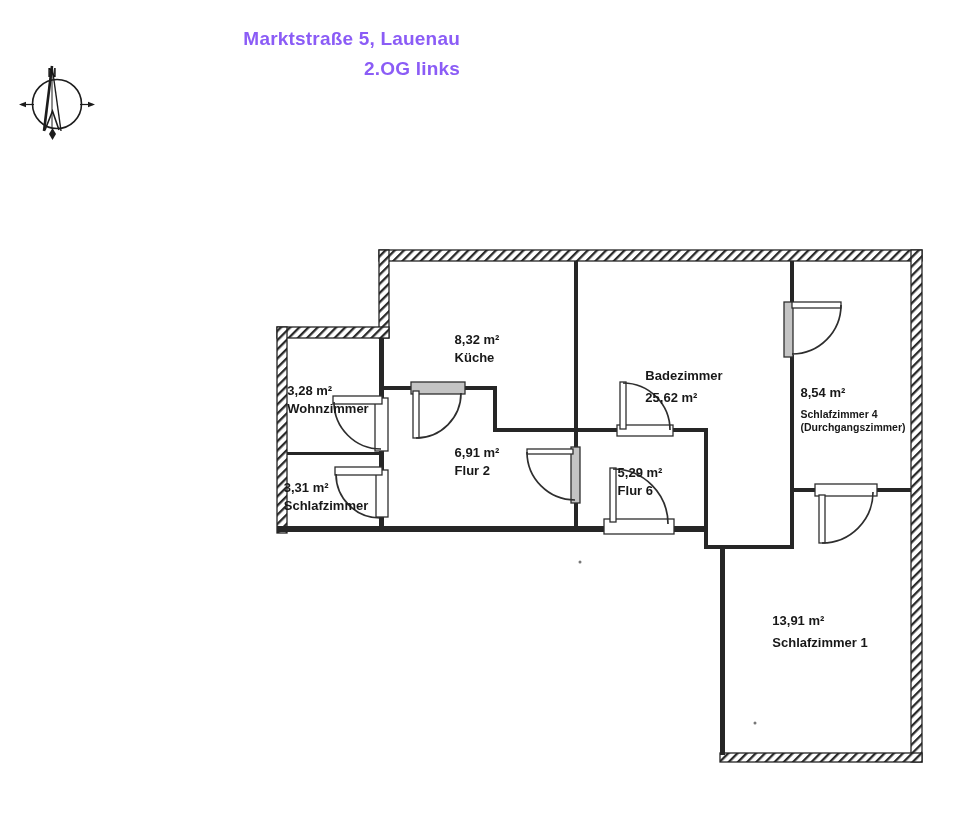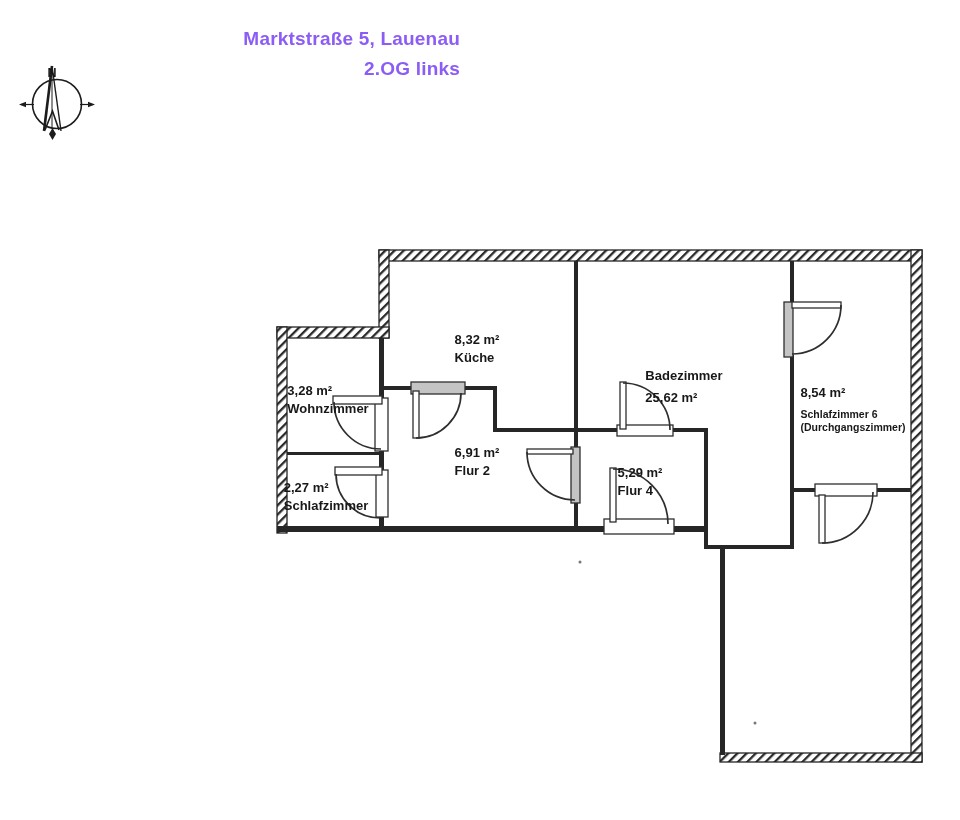--- a/index.html
+++ b/index.html
@@ -135,39 +135,43 @@
     <span>8,32 m²</span>
     <span>Küche</span>
   </div>
 
   <div class="room-label" style="left:328px;top:382px">
     <span>3,28 m²</span>
     <span>Wohnzimmer</span>
   </div>
 
   <div class="room-label" style="left:326px;top:479px">
-    <span>2,27 m²</span>
+    <span>3,31 m²</span>
     <span>Schlafzimmer</span>
   </div>
 
   <div class="room-label" style="left:477px;top:444px">
     <span>6,91 m²</span>
     <span>Flur 2</span>
   </div>
 
   <div class="room-label" style="left:684px;top:367px">
     <span>Badezimmer</span>
     <span class="gap">25,62 m²</span>
   </div>
 
   <div class="room-label" style="left:640px;top:464px">
     <span>5,29 m²</span>
-    <span>Flur 4</span>
+    <span>Flur 6</span>
   </div>
 
   <div class="room-label" style="left:853px;top:384px">
     <span>8,54 m²</span>
-    <span class="small small-first">Schlafzimmer 6</span>
+    <span class="small small-first">Schlafzimmer 4</span>
     <span class="small">(Durchgangszimmer)</span>
   </div>
 
+  <div class="room-label" style="left:820px;top:612px">
+    <span>13,91 m²</span>
+    <span class="gap">Schlafzimmer 1</span>
+  </div>
 
 </div>
 
 </body></html>

